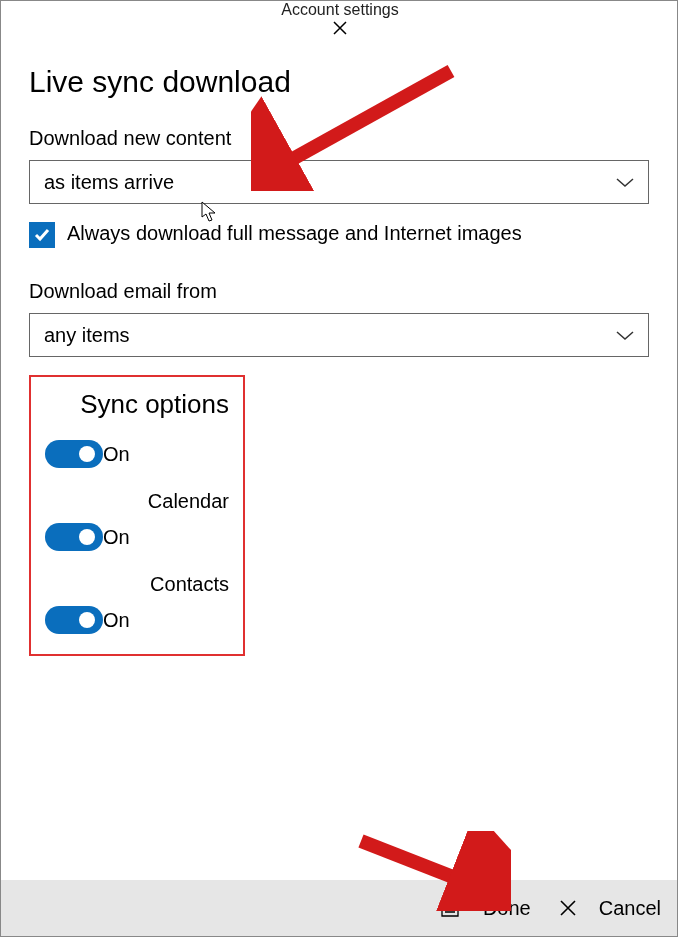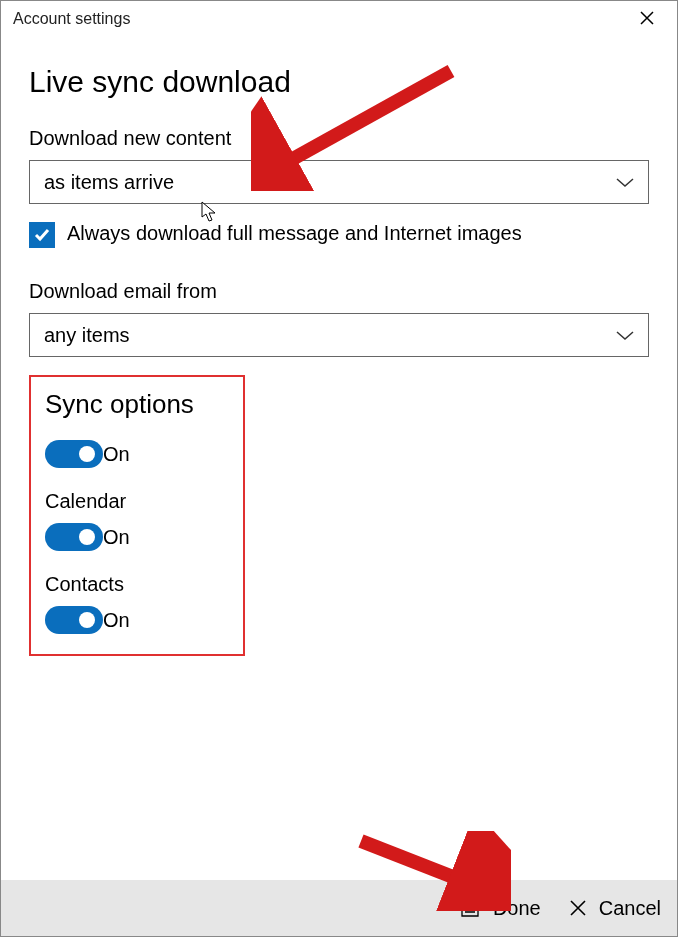--- a/index.html
+++ b/index.html
@@ -15,20 +15,21 @@
       overflow: hidden;
     }
     .titlebar {
       height: 36px;
       display: flex;
       align-items: center;
       justify-content: space-between;
       padding: 0 10px 0 12px;
       font-size: 16px;
       color: #222;
+      flex-direction: column;
     }
     .close-btn {
       width: 40px;
       height: 32px;
       display: flex;
       align-items: center;
       justify-content: center;
       cursor: pointer;
       font-size: 18px;
     }
@@ -72,20 +73,21 @@
       align-items: center;
       justify-content: center;
       cursor: pointer;
     }
     .checkbox svg { stroke: #fff; stroke-width: 3; fill: none; }
     .section-box {
       border: 2.5px solid #e03030;
       padding: 12px 14px 20px 14px;
       width: 216px;
       margin-top: 18px;
+      text-align: right;
     }
     h2 {
       font-size: 26px;
       font-weight: 400;
       margin-bottom: 20px;
     }
     .toggle-group { margin-bottom: 22px; }
     .toggle-group:last-child { margin-bottom: 0; }
     .toggle-label { font-size: 20px; margin-bottom: 10px; }
     .toggle-row { display: flex; align-items: center; }
@@ -116,21 +118,21 @@
       background: #e6e6e6;
       display: flex;
       align-items: center;
       justify-content: flex-end;
       gap: 28px;
       padding-right: 16px;
     }
     .footer-btn {
       display: flex;
       align-items: center;
-      gap: 12px;
+      gap: 22px;
       font-size: 20px;
       cursor: pointer;
     }
     .footer-btn .icon {
       display: flex;
       align-items: center;
       justify-content: center;
     }
     
     .arrow {

